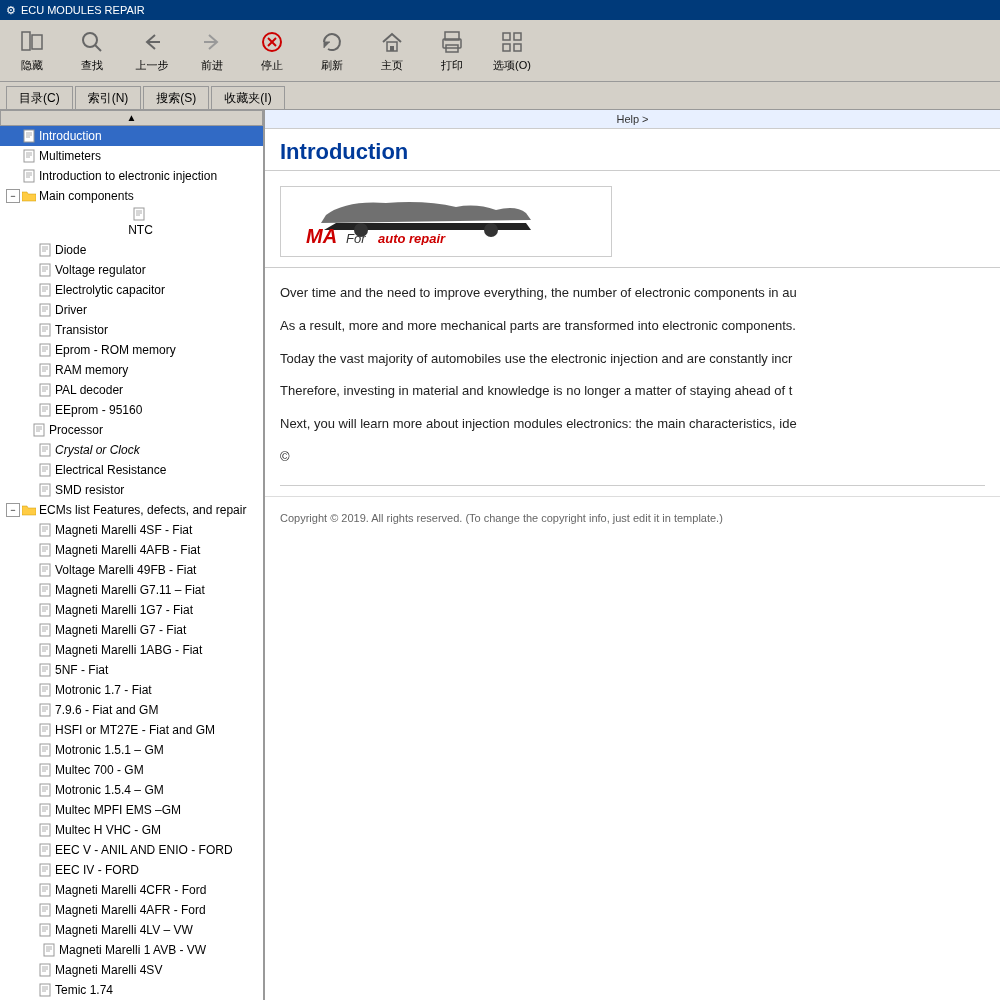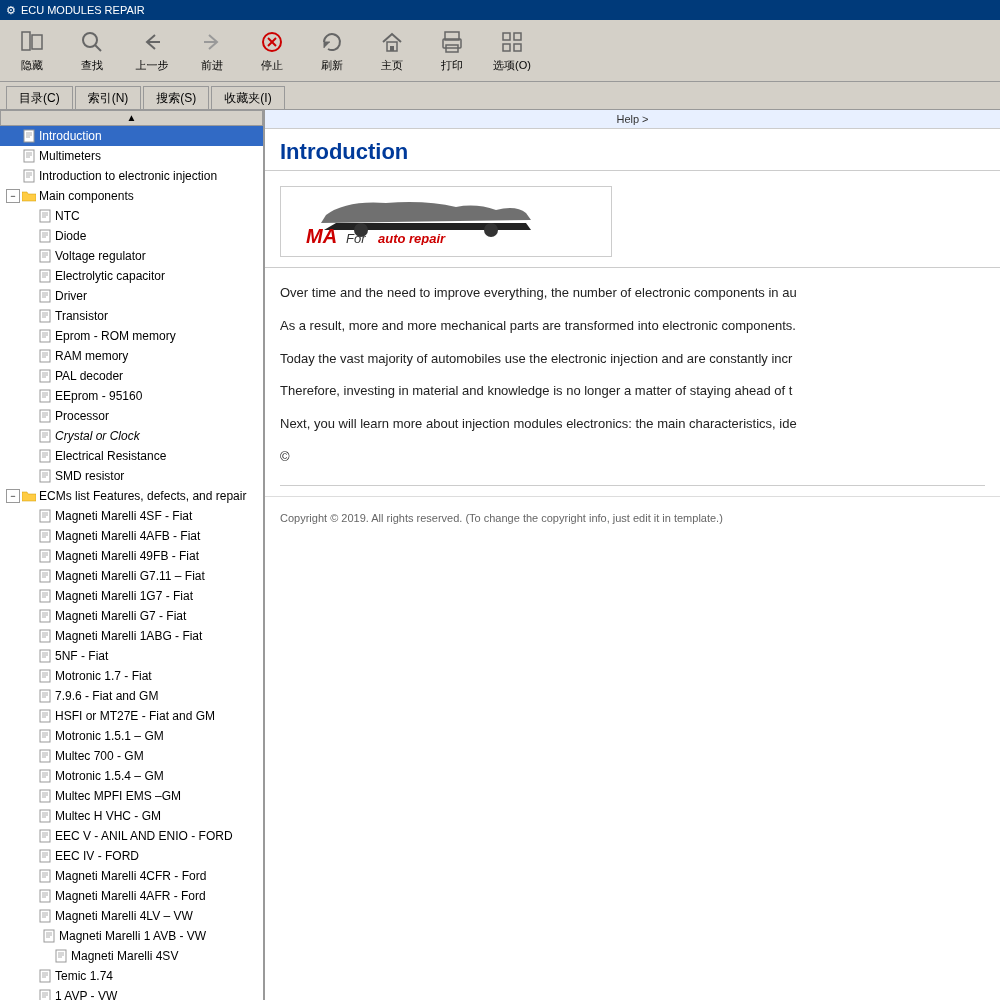--- a/index.html
+++ b/index.html
@@ -340,21 +340,21 @@
         </div>
         <div class="tree-item" style="padding-left: 6px;">
           <span class="expand-icon">−</span>
           <span class="folder-icon">
             <svg width="14" height="12" viewBox="0 0 14 12">
               <path d="M0,2 L5,2 L6,4 L14,4 L14,11 L0,11 Z" fill="#ffcc44" stroke="#cc9900" stroke-width="0.5"></path>
             </svg>
           </span>
           <span>Main components</span>
         </div>
-        <div class="tree-item" style="padding-left: 22px;">
+        <div class="tree-item" style="padding-left: 22px; flex-direction: column;">
           <span style="width: 16px; display: inline-block;"></span>
           <span class="doc-icon">
             <svg width="12" height="14" viewBox="0 0 12 14">
               <rect x="1" y="1" width="10" height="12" fill="white" stroke="#999" stroke-width="1"></rect>
               <line x1="3" y1="4" x2="9" y2="4" stroke="#999" stroke-width="0.8"></line>
               <line x1="3" y1="6" x2="9" y2="6" stroke="#999" stroke-width="0.8"></line>
               <line x1="3" y1="8" x2="7" y2="8" stroke="#999" stroke-width="0.8"></line>
             </svg>
           </span>
           <span>NTC</span>
@@ -460,21 +460,21 @@
           <span class="doc-icon">
             <svg width="12" height="14" viewBox="0 0 12 14">
               <rect x="1" y="1" width="10" height="12" fill="white" stroke="#999" stroke-width="1"></rect>
               <line x1="3" y1="4" x2="9" y2="4" stroke="#999" stroke-width="0.8"></line>
               <line x1="3" y1="6" x2="9" y2="6" stroke="#999" stroke-width="0.8"></line>
               <line x1="3" y1="8" x2="7" y2="8" stroke="#999" stroke-width="0.8"></line>
             </svg>
           </span>
           <span>EEprom - 95160</span>
         </div>
-        <div class="tree-item" style="padding-left: 22px;">
+        <div class="tree-item" style="padding-left: 16px;">
           <span style="width: 16px; display: inline-block;"></span>
           <span class="doc-icon">
             <svg width="12" height="14" viewBox="0 0 12 14">
               <rect x="1" y="1" width="10" height="12" fill="white" stroke="#999" stroke-width="1"></rect>
               <line x1="3" y1="4" x2="9" y2="4" stroke="#999" stroke-width="0.8"></line>
               <line x1="3" y1="6" x2="9" y2="6" stroke="#999" stroke-width="0.8"></line>
               <line x1="3" y1="8" x2="7" y2="8" stroke="#999" stroke-width="0.8"></line>
             </svg>
           </span>
           <span>Processor</span>
@@ -551,21 +551,21 @@
         <div class="tree-item" style="padding-left: 22px;">
           <span style="width: 16px; display: inline-block;"></span>
           <span class="doc-icon">
             <svg width="12" height="14" viewBox="0 0 12 14">
               <rect x="1" y="1" width="10" height="12" fill="white" stroke="#999" stroke-width="1"></rect>
               <line x1="3" y1="4" x2="9" y2="4" stroke="#999" stroke-width="0.8"></line>
               <line x1="3" y1="6" x2="9" y2="6" stroke="#999" stroke-width="0.8"></line>
               <line x1="3" y1="8" x2="7" y2="8" stroke="#999" stroke-width="0.8"></line>
             </svg>
           </span>
-          <span>Magneti Marelli 49FB - Fiat</span>
+          <span>Voltage Marelli 49FB - Fiat</span>
         </div>
         <div class="tree-item" style="padding-left: 22px;">
           <span style="width: 16px; display: inline-block;"></span>
           <span class="doc-icon">
             <svg width="12" height="14" viewBox="0 0 12 14">
               <rect x="1" y="1" width="10" height="12" fill="white" stroke="#999" stroke-width="1"></rect>
               <line x1="3" y1="4" x2="9" y2="4" stroke="#999" stroke-width="0.8"></line>
               <line x1="3" y1="6" x2="9" y2="6" stroke="#999" stroke-width="0.8"></line>
               <line x1="3" y1="8" x2="7" y2="8" stroke="#999" stroke-width="0.8"></line>
             </svg>
@@ -781,21 +781,21 @@
           <span class="doc-icon">
             <svg width="12" height="14" viewBox="0 0 12 14">
               <rect x="1" y="1" width="10" height="12" fill="white" stroke="#999" stroke-width="1"></rect>
               <line x1="3" y1="4" x2="9" y2="4" stroke="#999" stroke-width="0.8"></line>
               <line x1="3" y1="6" x2="9" y2="6" stroke="#999" stroke-width="0.8"></line>
               <line x1="3" y1="8" x2="7" y2="8" stroke="#999" stroke-width="0.8"></line>
             </svg>
           </span>
           <span>Magneti Marelli 1 AVB - VW</span>
         </div>
-        <div class="tree-item" style="padding-left: 22px; margin-left: 16px;">
+        <div class="tree-item" style="padding-left: 22px;">
           <span style="width: 16px; display: inline-block;"></span>
           <span class="doc-icon">
             <svg width="12" height="14" viewBox="0 0 12 14">
               <rect x="1" y="1" width="10" height="12" fill="white" stroke="#999" stroke-width="1"></rect>
               <line x1="3" y1="4" x2="9" y2="4" stroke="#999" stroke-width="0.8"></line>
               <line x1="3" y1="6" x2="9" y2="6" stroke="#999" stroke-width="0.8"></line>
               <line x1="3" y1="8" x2="7" y2="8" stroke="#999" stroke-width="0.8"></line>
             </svg>
           </span>
           <span>Magneti Marelli 4SV</span>

